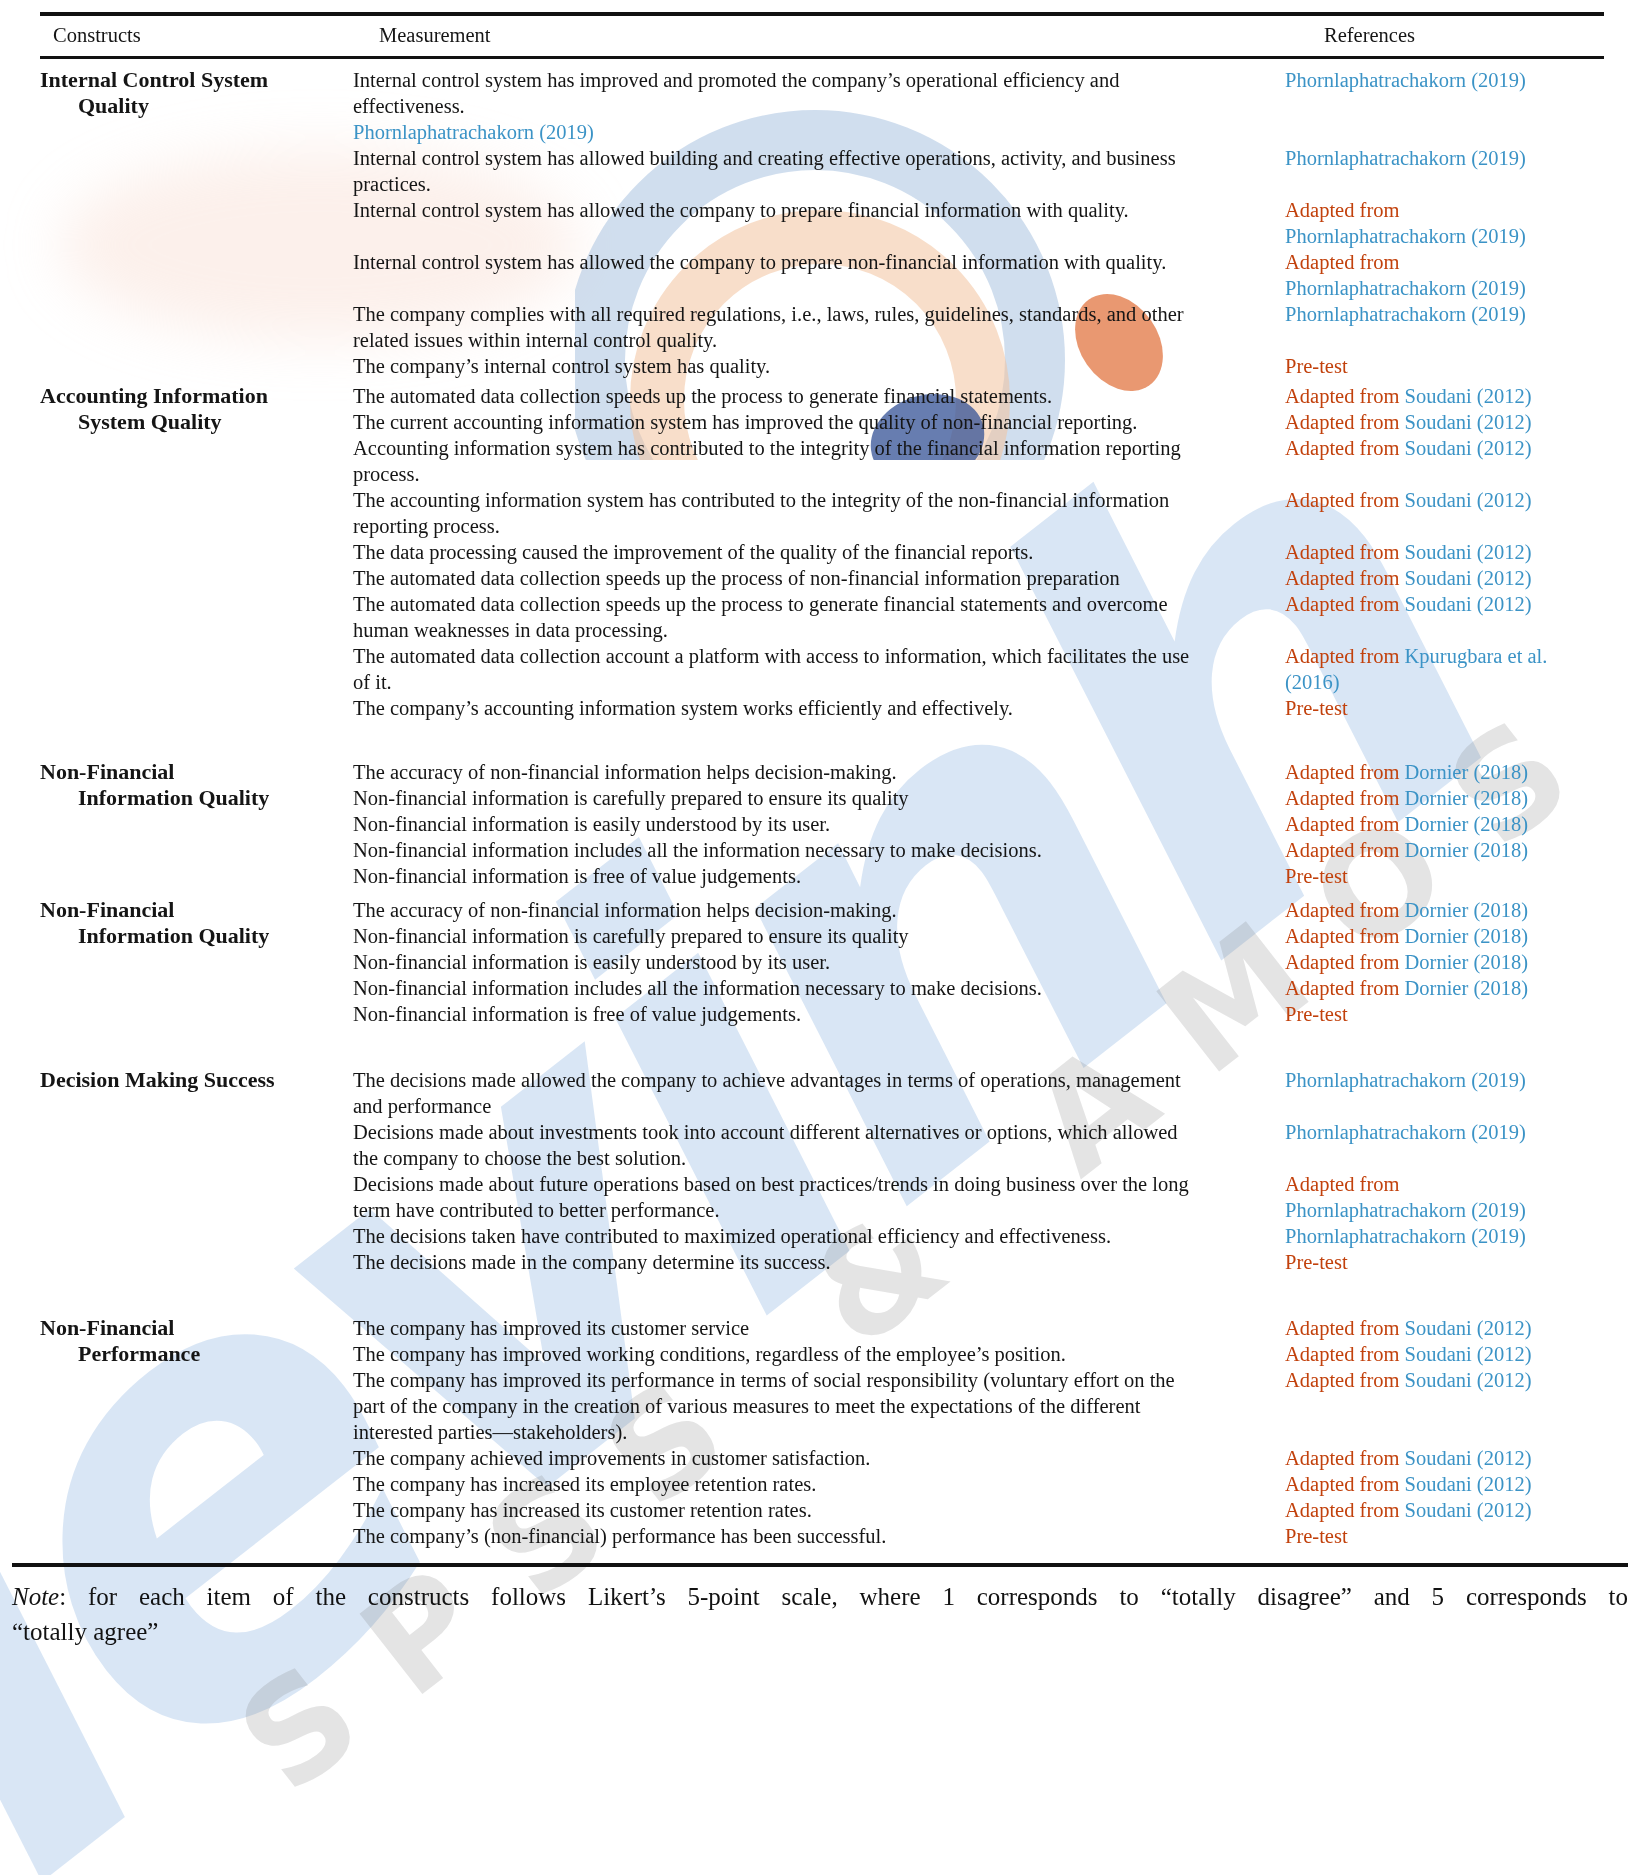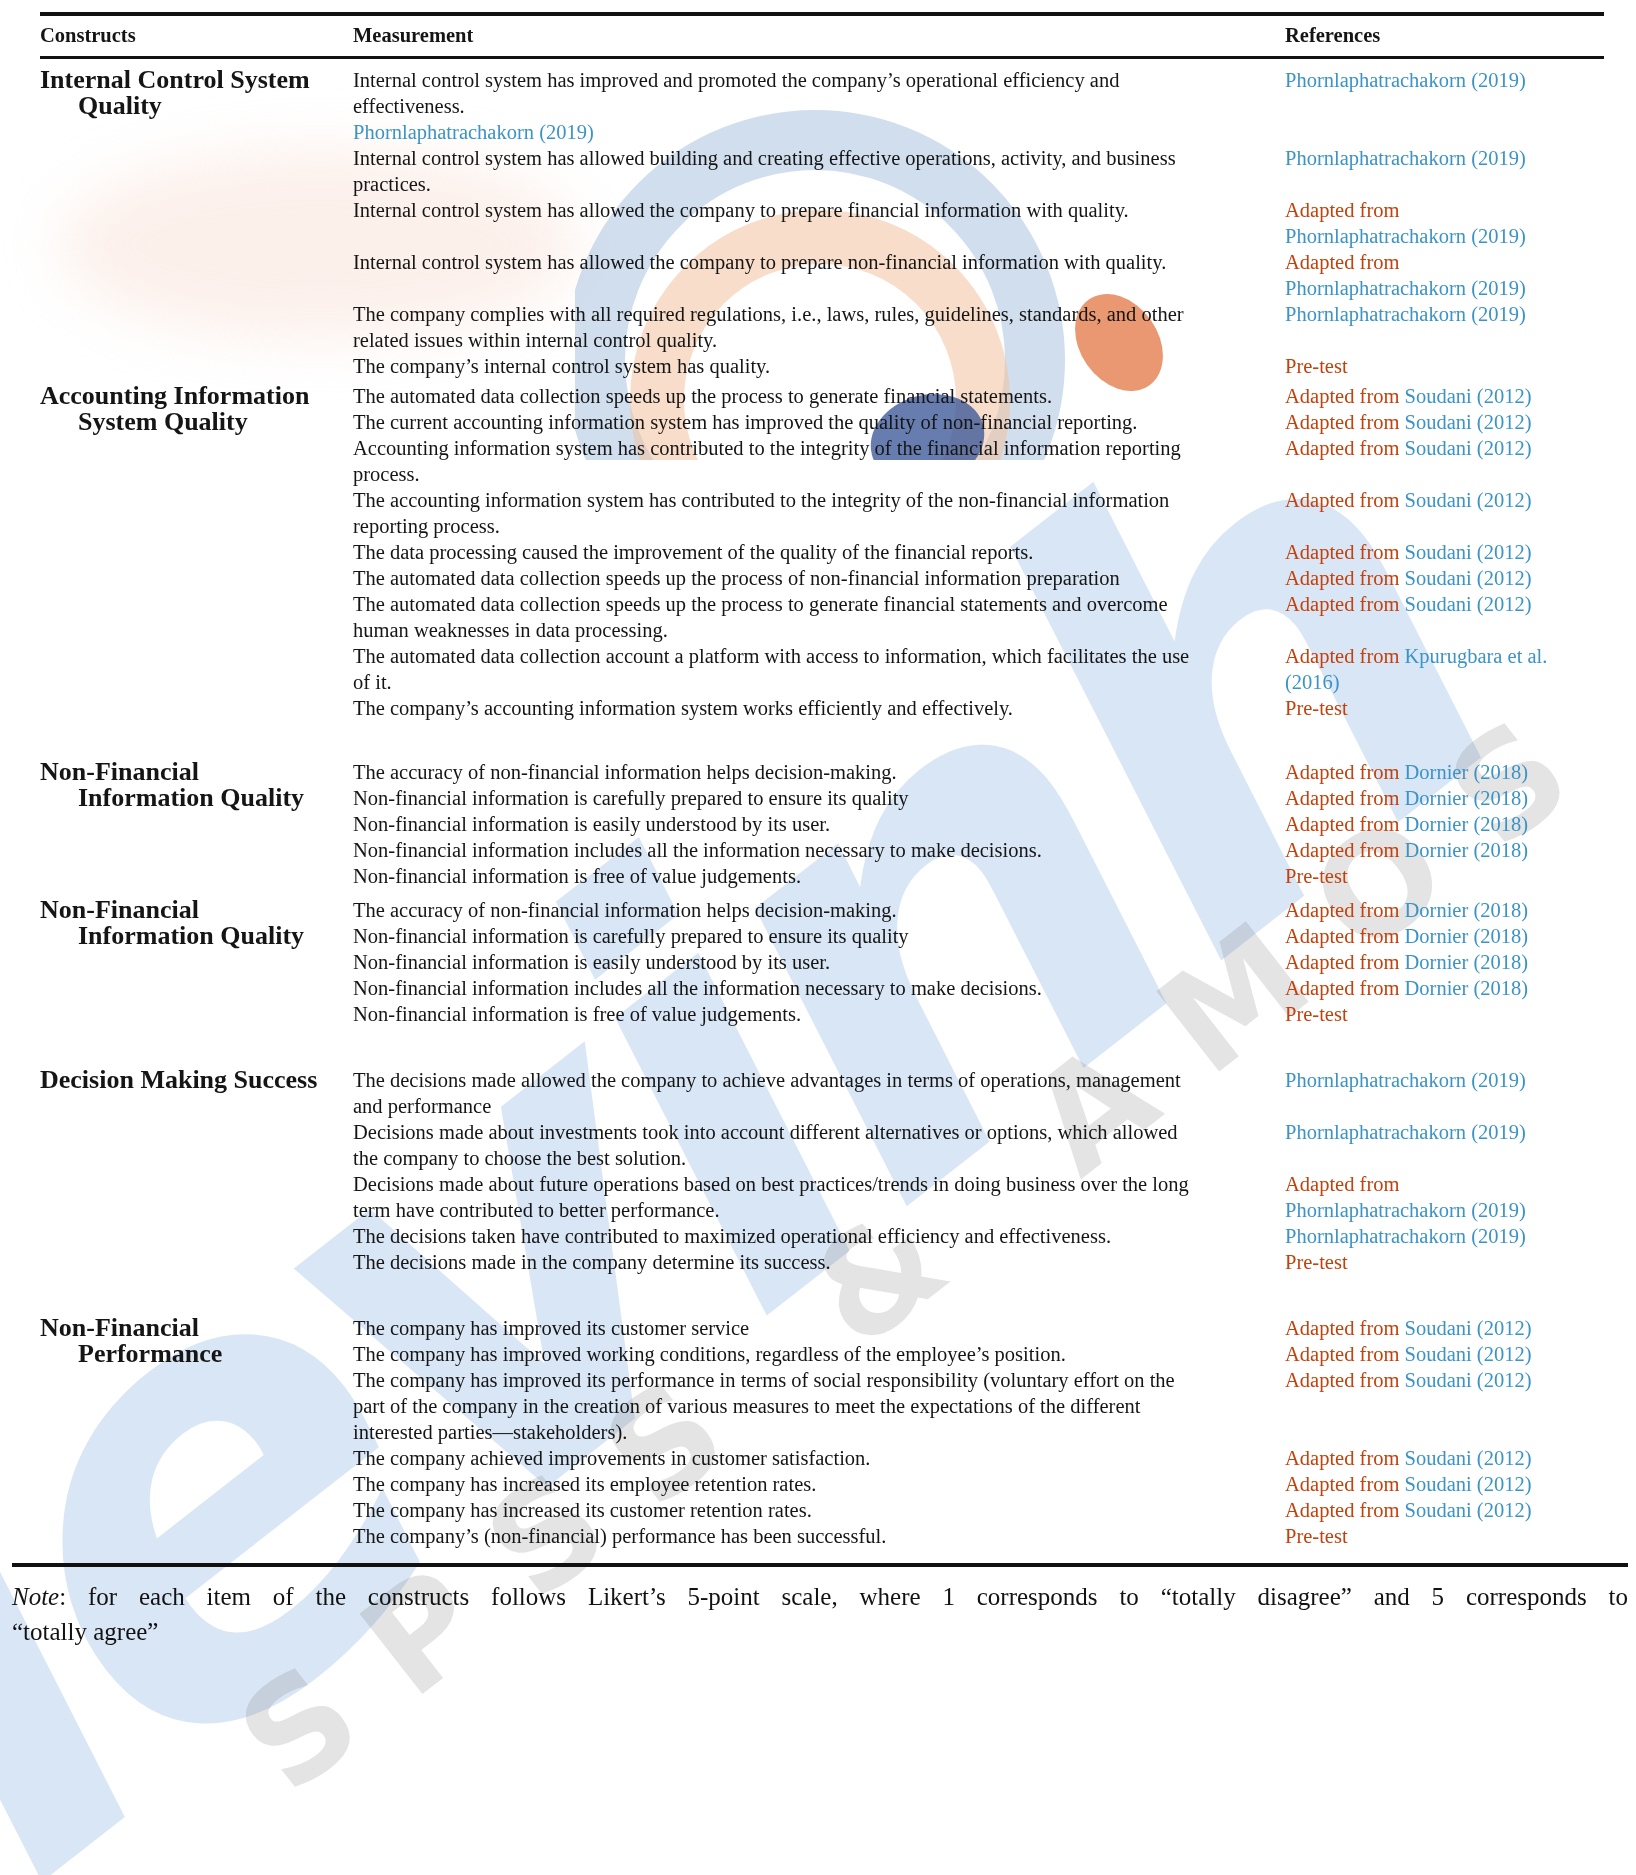--- a/index.html
+++ b/index.html
@@ -62,35 +62,35 @@
   }
 
   
   .content { position: relative; z-index: 2; margin: 0 32px 0 40px; padding-top: 12px; }
   .rule { background: #111111; }
   .rule.top { height: 4px; }
   .rule.mid { height: 3px; }
   .rule.bottom { height: 4px; margin: 14px -24px 0 -28px; }
 
   .thead { display: flex; padding: 7px 0 8px; }
-  .th { font-weight: bold; font-size: 20.5px; line-height: 25px; }
+  .th { font-weight: normal; font-size: 20.5px; line-height: 25px; margin-left: 13px; }
 
   .col-c { width: 313px; flex: none; }
   .col-m { width: 932px; flex: none; padding-right: 85px; }
   .col-r { flex: 1; min-width: 0; }
 
   #table-body { padding-top: 8px; }
   .section { display: flex; }
   .section + .section { margin-top: 4px; }
   .section:nth-child(3) { margin-top: 38px; }
   .section:nth-child(4) { margin-top: 8px; }
   .section:nth-child(5) { margin-top: 40px; }
   .section:nth-child(6) { margin-top: 40px; }
 
-  .construct { width: 313px; flex: none; padding-right: 10px; font-weight: bold; font-size: 26px; line-height: 26px; }
+  .construct { width: 313px; flex: none; padding-right: 10px; font-weight: bold; font-size: 22px; line-height: 26px; }
   .construct-line.indent { padding-left: 38px; }
 
   .items { flex: 1; display: flex; flex-direction: column; min-width: 0; }
   .item-row { display: flex; align-items: flex-start; }
   .m-text { width: 932px; flex: none; padding-right: 85px; font-size: 20.5px; line-height: 26px; }
   .r-cell { flex: 1; min-width: 0; font-size: 20.5px; line-height: 26px; }
   .ref-link { color: var(--link, #3b93c6); text-align: center; }
   .ref-plain { color: #c2410c; }
 
   

